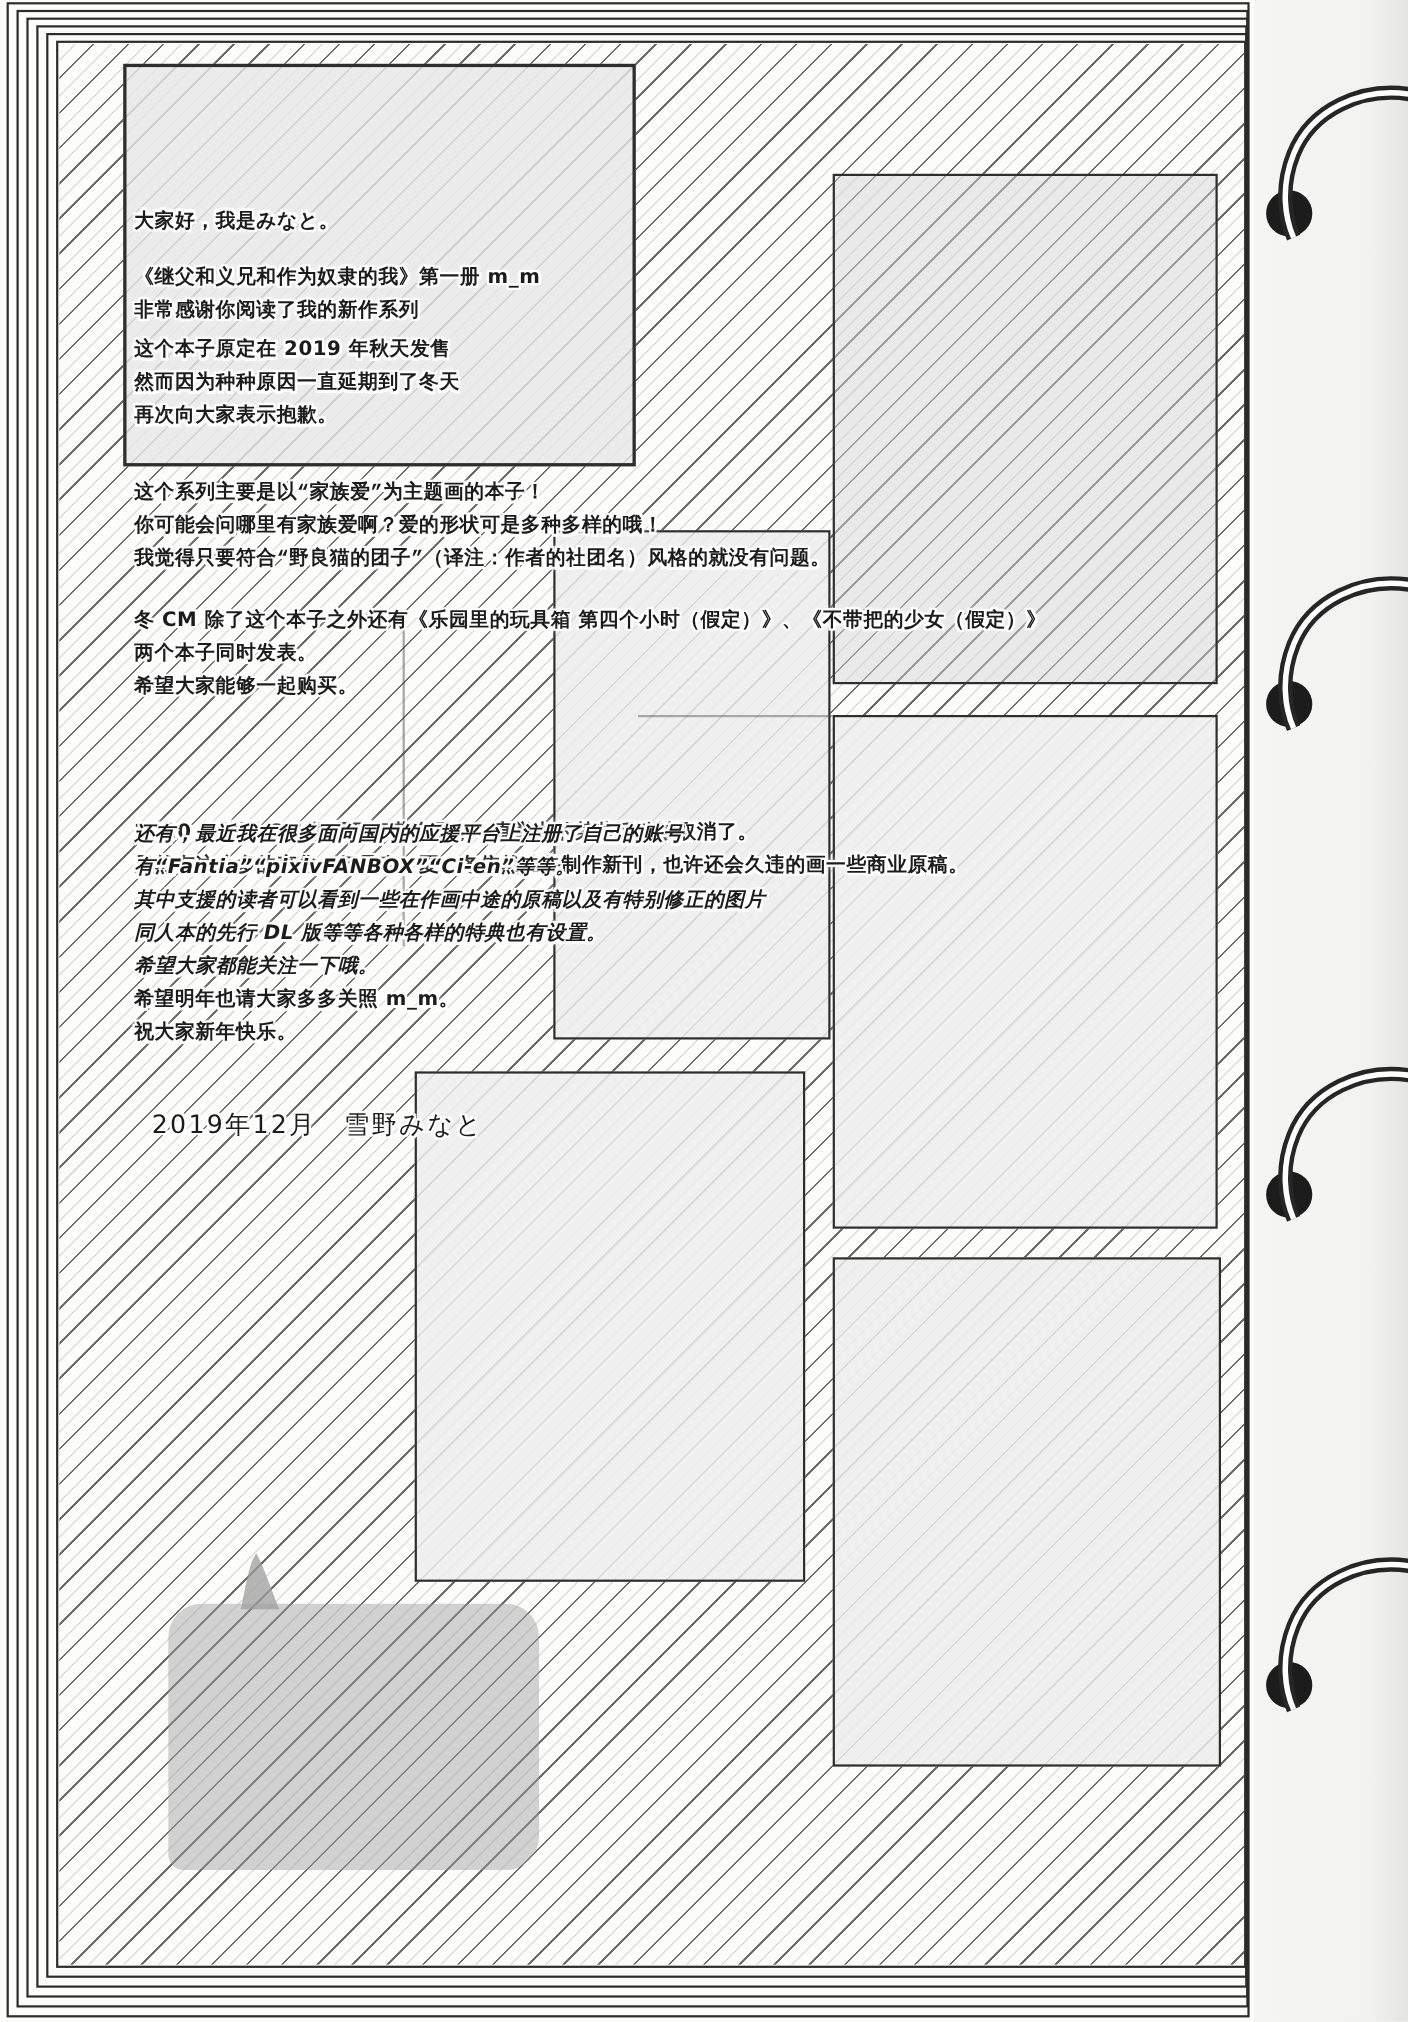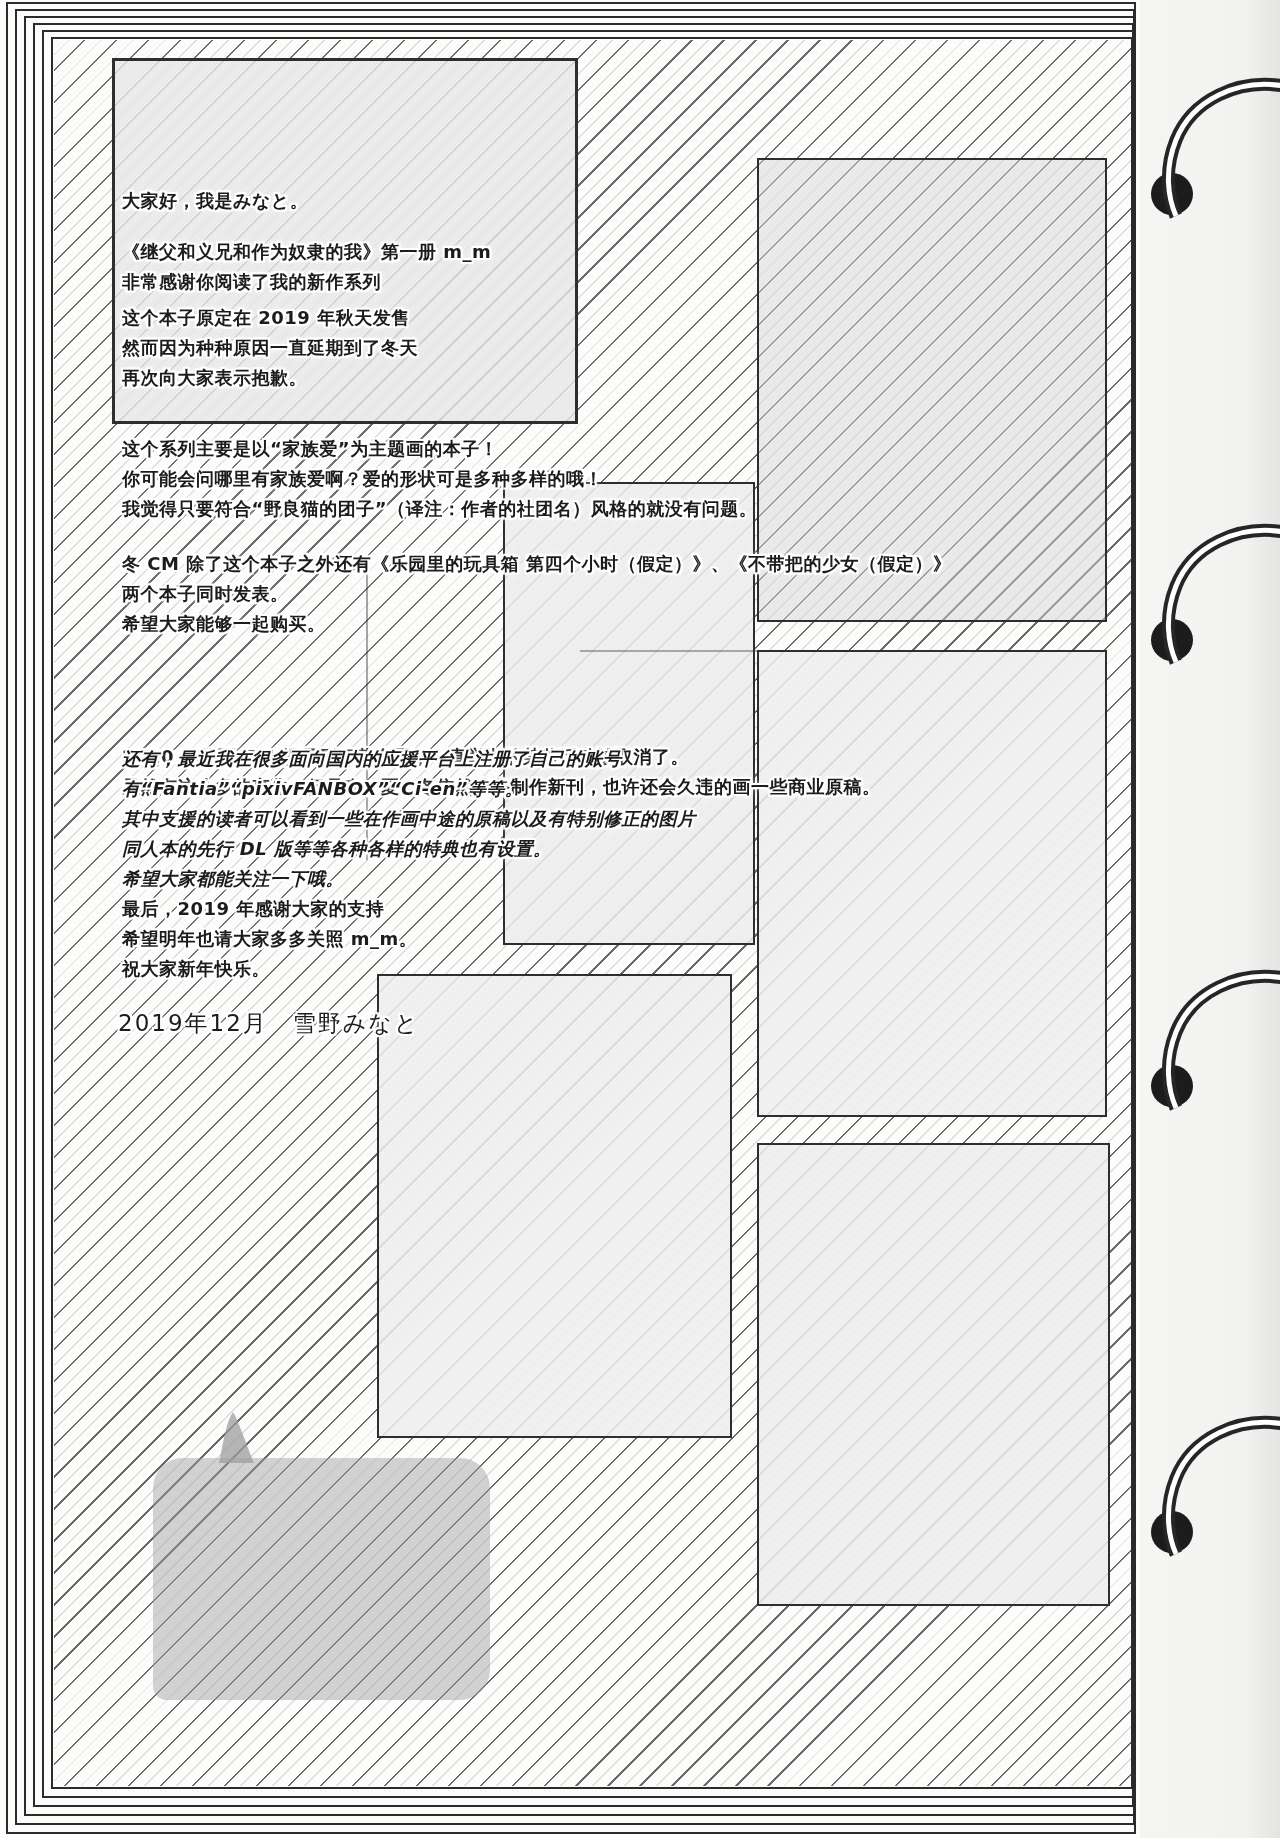--- a/index.html
+++ b/index.html
@@ -129,21 +129,21 @@
   <div>《继父和义兄和作为奴隶的我》第一册 m_m</div>
   <div>非常感谢你阅读了我的新作系列</div>
 </div>
 
 <div class="txt" style="left:122px;top:303px;">
   <div>这个本子原定在 2019 年秋天发售</div>
   <div>然而因为种种原因一直延期到了冬天</div>
   <div>再次向大家表示抱歉。</div>
 </div>
 
-<div class="txt" style="left:122px;top:434px;">
+<div class="txt" style="left:122px;top:434px;font-family:Liberation Mono, monospace;">
   <div>这个系列主要是以“家族爱”为主题画的本子！</div>
   <div>你可能会问哪里有家族爱啊？爱的形状可是多种多样的哦！</div>
   <div>我觉得只要符合“野良猫的团子”（译注：作者的社团名）风格的就没有问题。</div>
 </div>
 
 <div class="txt" style="left:122px;top:549px;">
   <div>冬 CM 除了这个本子之外还有《乐园里的玩具箱 第四个小时（假定）》、《不带把的少女（假定）》</div>
   <div>两个本子同时发表。</div>
   <div>希望大家能够一起购买。</div>
 </div>
@@ -155,18 +155,17 @@
 
 <div class="txt" style="left:122px;top:744px;font-style:italic;">
   <div>还有，最近我在很多面向国内的应援平台上注册了自己的账号</div>
   <div>有“Fantia”“pixivFANBOX”“Ci-en”等等。</div>
   <div>其中支援的读者可以看到一些在作画中途的原稿以及有特别修正的图片</div>
   <div>同人本的先行 DL 版等等各种各样的特典也有设置。</div>
   <div>希望大家都能关注一下哦。</div>
 </div>
 
 <div class="txt" style="left:122px;top:894px;">
-  <div>最后，2019 年感谢大家的支持</div>
   <div>希望明年也请大家多多关照 m_m。</div>
   <div>祝大家新年快乐。</div>
 </div>
 
-<div class="txt signature" style="left:118px;top:1008px;">2019年12月　雪野みなと</div>
+<div class="txt signature" style="left:138px;top:1008px;">2019年12月　雪野みなと</div>
 
 </body></html>

